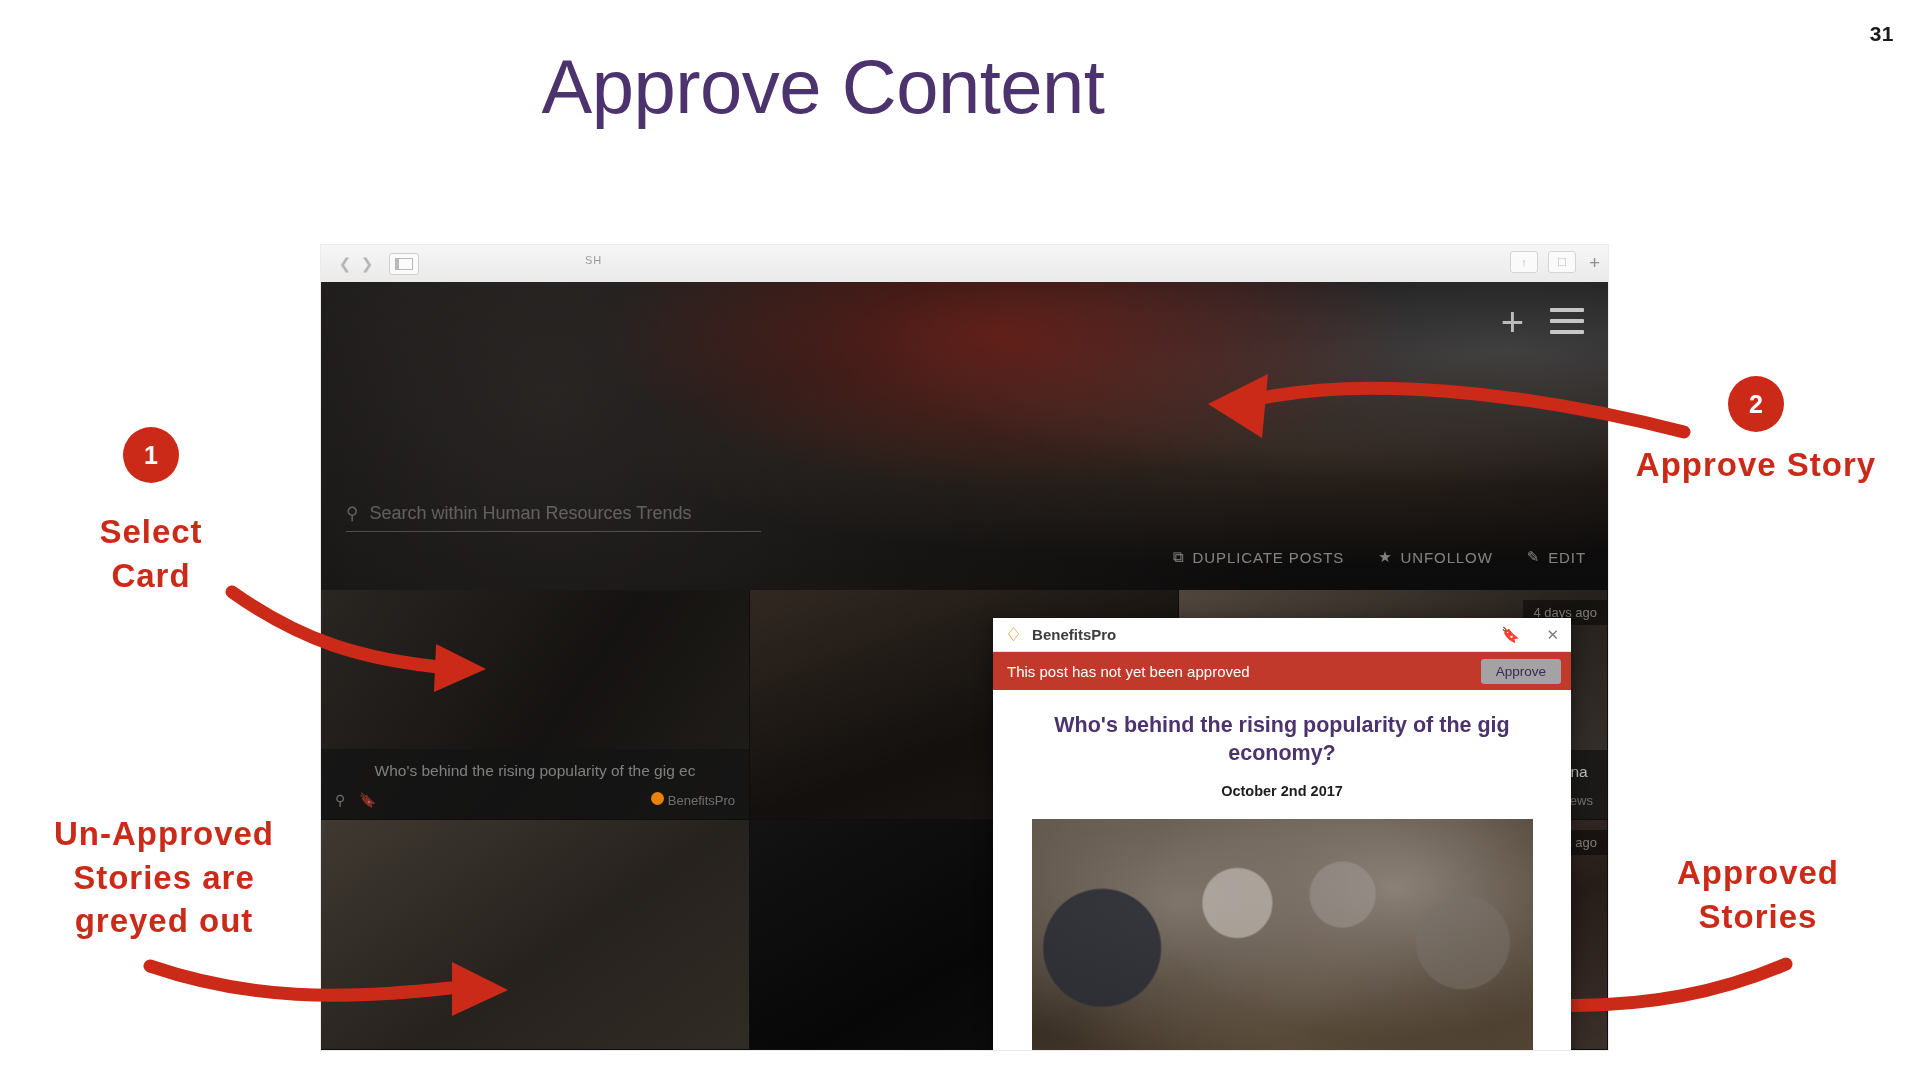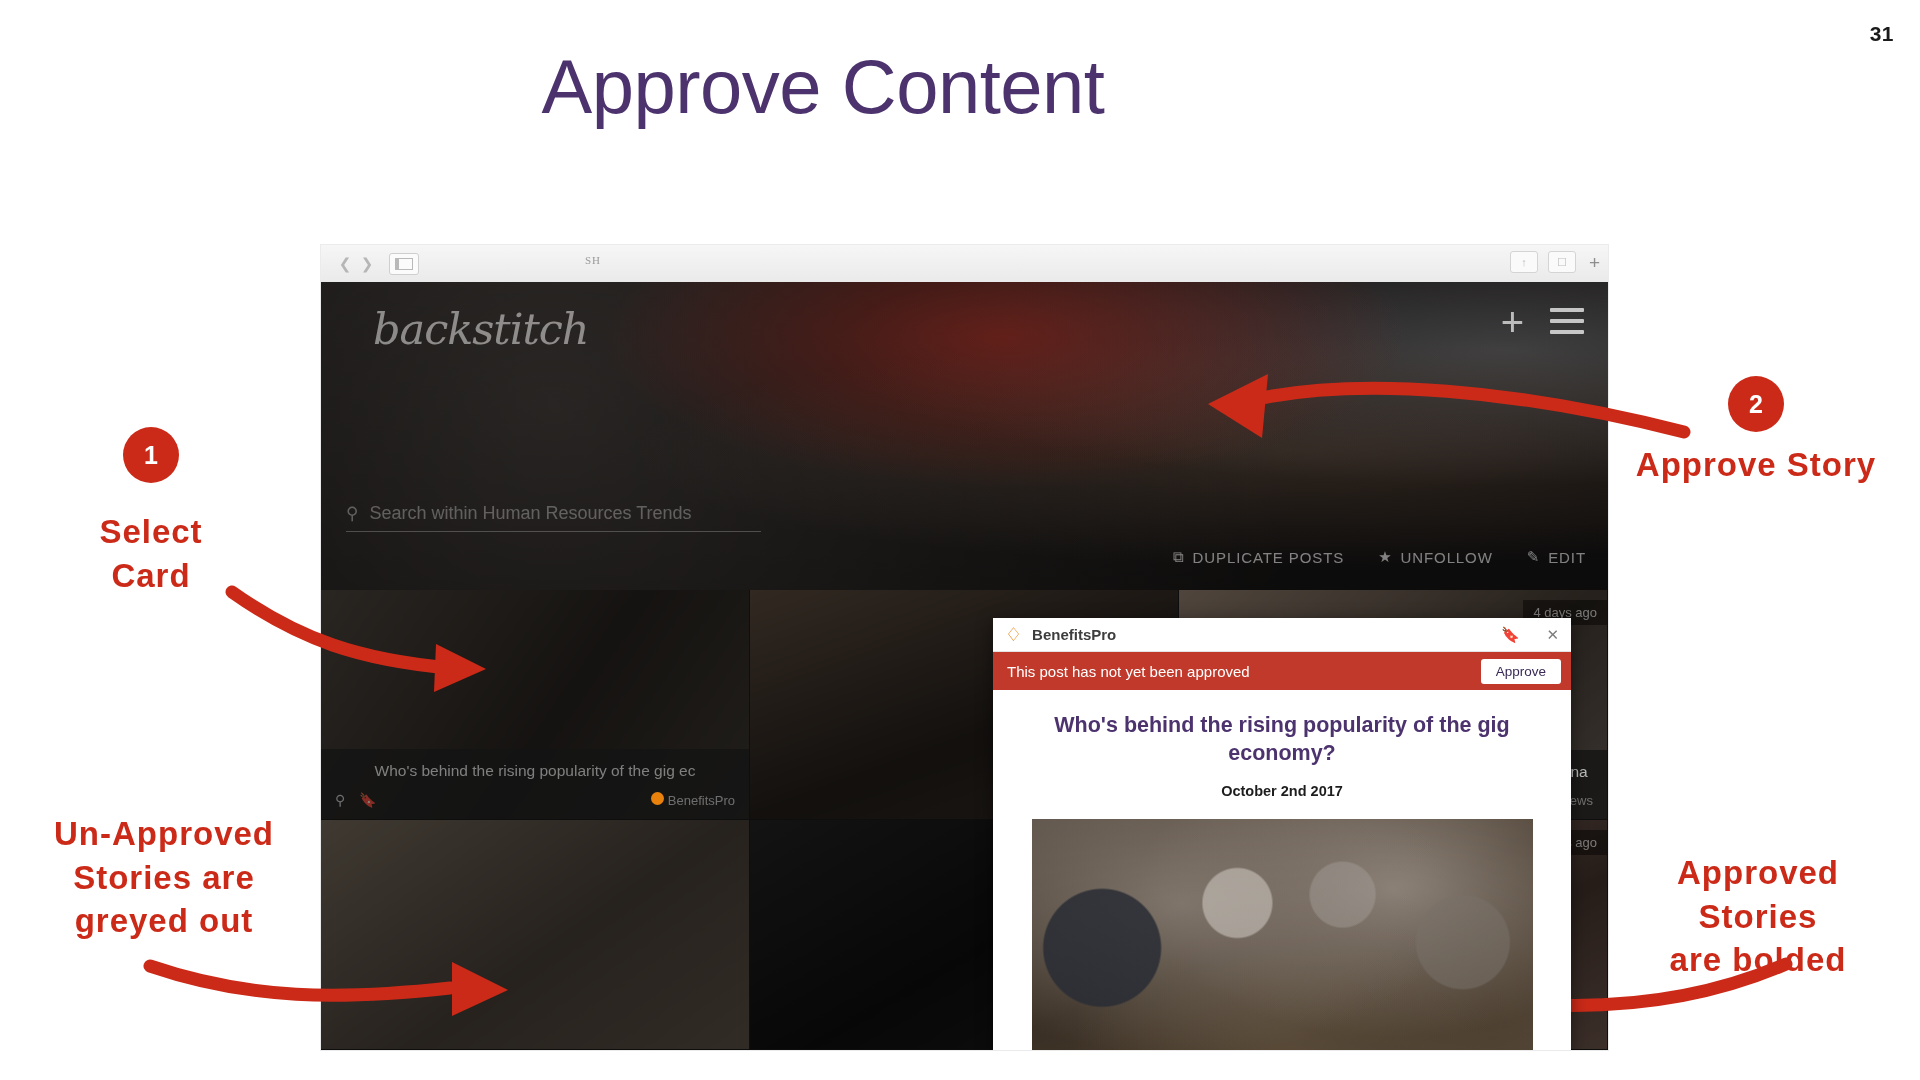--- a/index.html
+++ b/index.html
@@ -50,21 +50,21 @@
   }
   .sidebar-btn {
     margin-left: 11px; width: 28px; height: 20px;
     border: 1px solid #cfcfcf; border-radius: 3px;
     background: #fbfbfb;
     display: flex; align-items: center; justify-content: center;
   }
   .sidebar-glyph { width: 13px; height: 10px; border: 1px solid #b9b9b9; border-left-width: 4px; }
   .share-label {
     position: absolute; left: 264px; top: 9px;
-    font-size: 11px; color: #9a9a9a; letter-spacing: 1px; font-family: Liberation Serif, serif;
+    font-size: 11px; color: #9a9a9a; letter-spacing: 1px;
   }
   .url-bar {
     position: absolute; left: 301px; top: 7px;
     width: 626px; height: 23px;
     background: #fdfdfd; border: 1px solid #d2d2d2; border-radius: 4px;
     display: flex; align-items: center; justify-content: center;
   }
   .url-text { font-size: 12.5px; color: #3a3a3a; }
   .reload-icon {
     position: absolute; right: 9px; top: 4px;
@@ -189,21 +189,21 @@
   .bp-logo { color: #e8820c; font-size: 19px; line-height: 1; font-weight: bold; font-family:"DejaVu Serif",serif; }
   .bp-name { font-size: 15px; font-weight: bold; color: #3d3d3d; }
   .modal-head .grow { flex: 1; }
   .head-ic { color: #7d7d7d; font-size: 15px; margin-left: 16px; }
   .modal-alert {
     height: 38px; background: #c0392b; display: flex; align-items: center;
     padding: 0 10px 0 14px; color: #fff; font-size: 15px;
   }
   .modal-alert .grow { flex: 1; }
   .approve-btn {
-    background: #ffffff; color: #3a2a55; font-size: 13.5px;
+    background: #a3a3a3; color: #3a2a55; font-size: 13.5px;
     padding: 5px 15px; border-radius: 3px; border: 0;
     font-family: "Liberation Sans", sans-serif; cursor: pointer; text-align: center;
   }
   .modal-body { height: 507px; overflow: hidden; }
   .art-title {
     text-align: center; color: #4c336e; font-size: 21.5px; font-weight: bold;
     line-height: 1.28; padding: 22px 44px 0;
   }
   .art-date { text-align: center; font-size: 14.5px; font-weight: bold; color:#1d1d1d; margin-top: 16px; }
   .art-img {
@@ -261,21 +261,20 @@
         <div class="chrome-sq">↑</div>
         <div class="chrome-sq">☐</div>
         <div class="plus-tab">+</div>
       </div>
     </div>
 
     <div id="page">
 
       <div class="hero">
         <div class="hero-inner">
-          <div class="bs-logo">backstitch</div>
           <div class="hero-plus">+</div>
           <div class="hero-burger">
               <i></i>
               <i></i>
               <i></i>
             </div>
 
           <div class="hero-search">
             <span class="mag">⚲</span>
             <span class="ph">Search within Human Resources Trends</span>
@@ -450,20 +449,19 @@
     <div>greyed out</div>
   </div>
   <svg class="ann" style="left:0; top:0; width:1920px; height:1080px;">
     <path d="M150,966 C250,1000 340,1000 450,988" stroke="#cc2a18" stroke-width="13" fill="none" stroke-linecap="round"></path>
     <polygon points="452,962 508,990 452,1016" fill="#cc2a18"></polygon>
   </svg>
 
   <div class="ann-text" style="left:1608px; top:812px; width:300px; font-size:33px;margin-top:39px;">
     <div>Approved</div>
     <div>Stories</div>
-    <div>are bolded</div>
   </div>
   <svg class="ann" style="left:0; top:0; width:1920px; height:1080px;">
     <path d="M1786,964 C1680,1010 1570,1010 1488,1000" stroke="#cc2a18" stroke-width="13" fill="none" stroke-linecap="round"></path>
     <polygon points="1486,974 1432,1002 1486,1028" fill="#cc2a18"></polygon>
   </svg>
 
 </div>
 
 </body></html>

